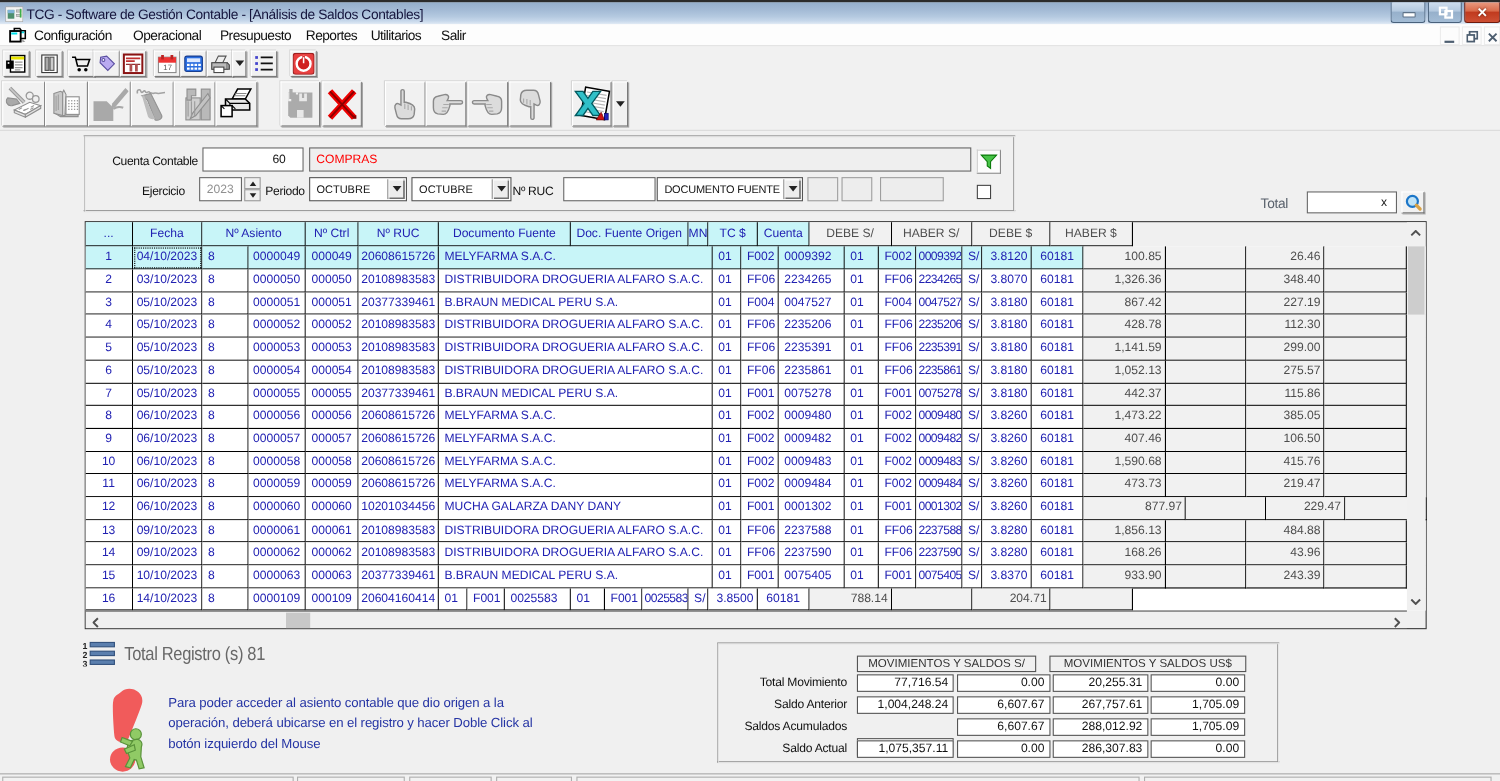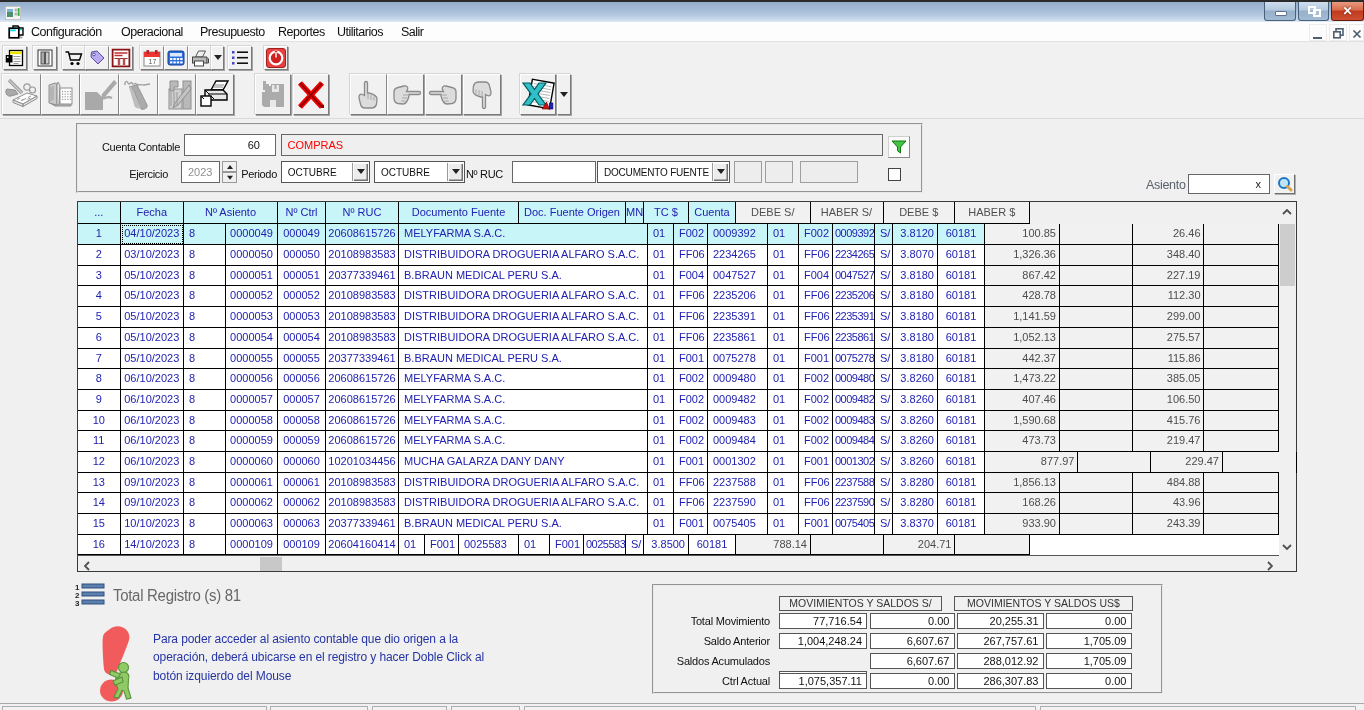--- a/index.html
+++ b/index.html
@@ -95,20 +95,21 @@
 
 <div id="titlebar">
   <svg class="abs" style="left:5px;top:4px" width="16" height="14" viewBox="0 0 16 14">
     <rect x="0" y="0" width="16" height="14" fill="#f4f4f4" stroke="#9a9a9a"></rect>
     <rect x="2" y="3" width="6" height="8" fill="#4e8f6e"></rect>
     <rect x="2" y="3" width="6" height="3" fill="#7fb4d8"></rect>
     <rect x="10" y="3" width="4" height="2" fill="#cfcfcf" stroke="#888" stroke-width=".5"></rect>
     <rect x="10" y="7" width="4" height="2" fill="#cfcfcf" stroke="#888" stroke-width=".5"></rect>
     <rect x="13" y="2" width="1.5" height="8" fill="#3fae49"></rect>
   </svg>
+  <div id="title">TCG - Software de Gestión Contable - [Análisis de Saldos Contables]</div>
   <div class="wbtn" id="wmin">
       <span></span>
     </div>
   <div class="wbtn" id="wres">
       <div class="resglyph2"></div>
       <div class="resglyph"></div>
     </div>
   <div class="wbtn" id="wclo">
       <span>✕</span>
     </div>
@@ -408,21 +409,21 @@
   <div class="fin" style="left:687px; top:36px; width:28px; height:22px; background:#ededed; border-color:#9e9e9e;"></div>
   <div class="fin" style="left:722px; top:36px; width:58px; height:22px; background:#ededed; border-color:#9e9e9e;"></div>
   <div class="abs" style="left:810px; top:43px; width:13px; height:13px; background:#fff; border:1px solid #444;"></div>
   <div class="abs" style="left:810px; top:11px; width:22px; height:22px; background:#fcfcfc; border:1px solid #cfcfcf; border-right-color:#8a8a8a; border-bottom-color:#8a8a8a;">
     <svg width="16" height="16" viewBox="0 0 16 16" style="margin:2px">
         <path d="M1 2 h14 l-5.5 6 v6 l-3 -2.2 v-3.8 z" fill="#46c246" stroke="#0a7a0a" stroke-width="1"></path>
       </svg>
   </div>
 </div>
 
-<div class="abs" style="left:1146px; top:178px; font-size:12.5px; letter-spacing:-0.3px; color:#5a626d;">Asiento</div>
+<div class="abs" style="left:1146px; top:178px; font-size:12.5px; letter-spacing:-0.3px; color:#5a626d;">Total</div>
 <div class="fin" style="left:1188px; top:174px; width:82px; height:20px;">
     <span style="position:absolute;right:8px;top:3px;font-size:11px;color:#222;">x</span>
   </div>
 <div class="abs" style="left:1274px; top:174px; width:21px; height:20px; background:#f1f1f1; border:1px solid #fff; border-right-color:#707070; border-bottom-color:#707070; box-shadow:1px 1px 0 rgba(80,80,80,.4);">
   <svg width="16" height="16" viewBox="0 0 16 16" style="margin:1px 2px">
     <circle cx="7" cy="7" r="5" fill="#bfe3f7" stroke="#1c76c8" stroke-width="2"></circle>
     <path d="M10.5 10.5 L14 14" stroke="#d9a348" stroke-width="3" stroke-linecap="round"></path>
   </svg>
 </div>
 
@@ -847,21 +848,21 @@
   <div class="sumlab" style="top:47px;">Saldo Anterior</div>
   <div class="sumbox" style="left:125px; top:47px; width:88px;">1,004,248.24</div>
   <div class="sumbox" style="left:215.5px; top:47px; width:85px;">6,607.67</div>
   <div class="sumbox" style="left:302.5px; top:47px; width:87px;">267,757.61</div>
   <div class="sumbox" style="left:391.5px; top:47px; width:86px;">1,705.09</div>
   <div class="sumlab" style="top:67px;">Saldos Acumulados</div>
   <div class="sumbox" style="left:125px; top:85px; width:88px;">1,081,964.78</div>
   <div class="sumbox" style="left:215.5px; top:67px; width:85px;">6,607.67</div>
   <div class="sumbox" style="left:302.5px; top:67px; width:87px;">288,012.92</div>
   <div class="sumbox" style="left:391.5px; top:67px; width:86px;">1,705.09</div>
-  <div class="sumlab" style="top:87px;">Ctrl Actual</div>
+  <div class="sumlab" style="top:87px;">Saldo Actual</div>
   <div class="sumbox" style="left:125px; top:87px; width:88px;">1,075,357.11</div>
   <div class="sumbox" style="left:215.5px; top:87px; width:85px;">0.00</div>
   <div class="sumbox" style="left:302.5px; top:87px; width:87px;">286,307.83</div>
   <div class="sumbox" style="left:391.5px; top:87px; width:86px;">0.00</div>
 </div>
 
 <div id="statusbar">
   <div class="stpanel" style="left:2px; width:265px;"></div>
   <div class="stpanel" style="left:270px; width:98px;"></div>
   <div class="stpanel" style="left:372px; width:75px;"></div>

